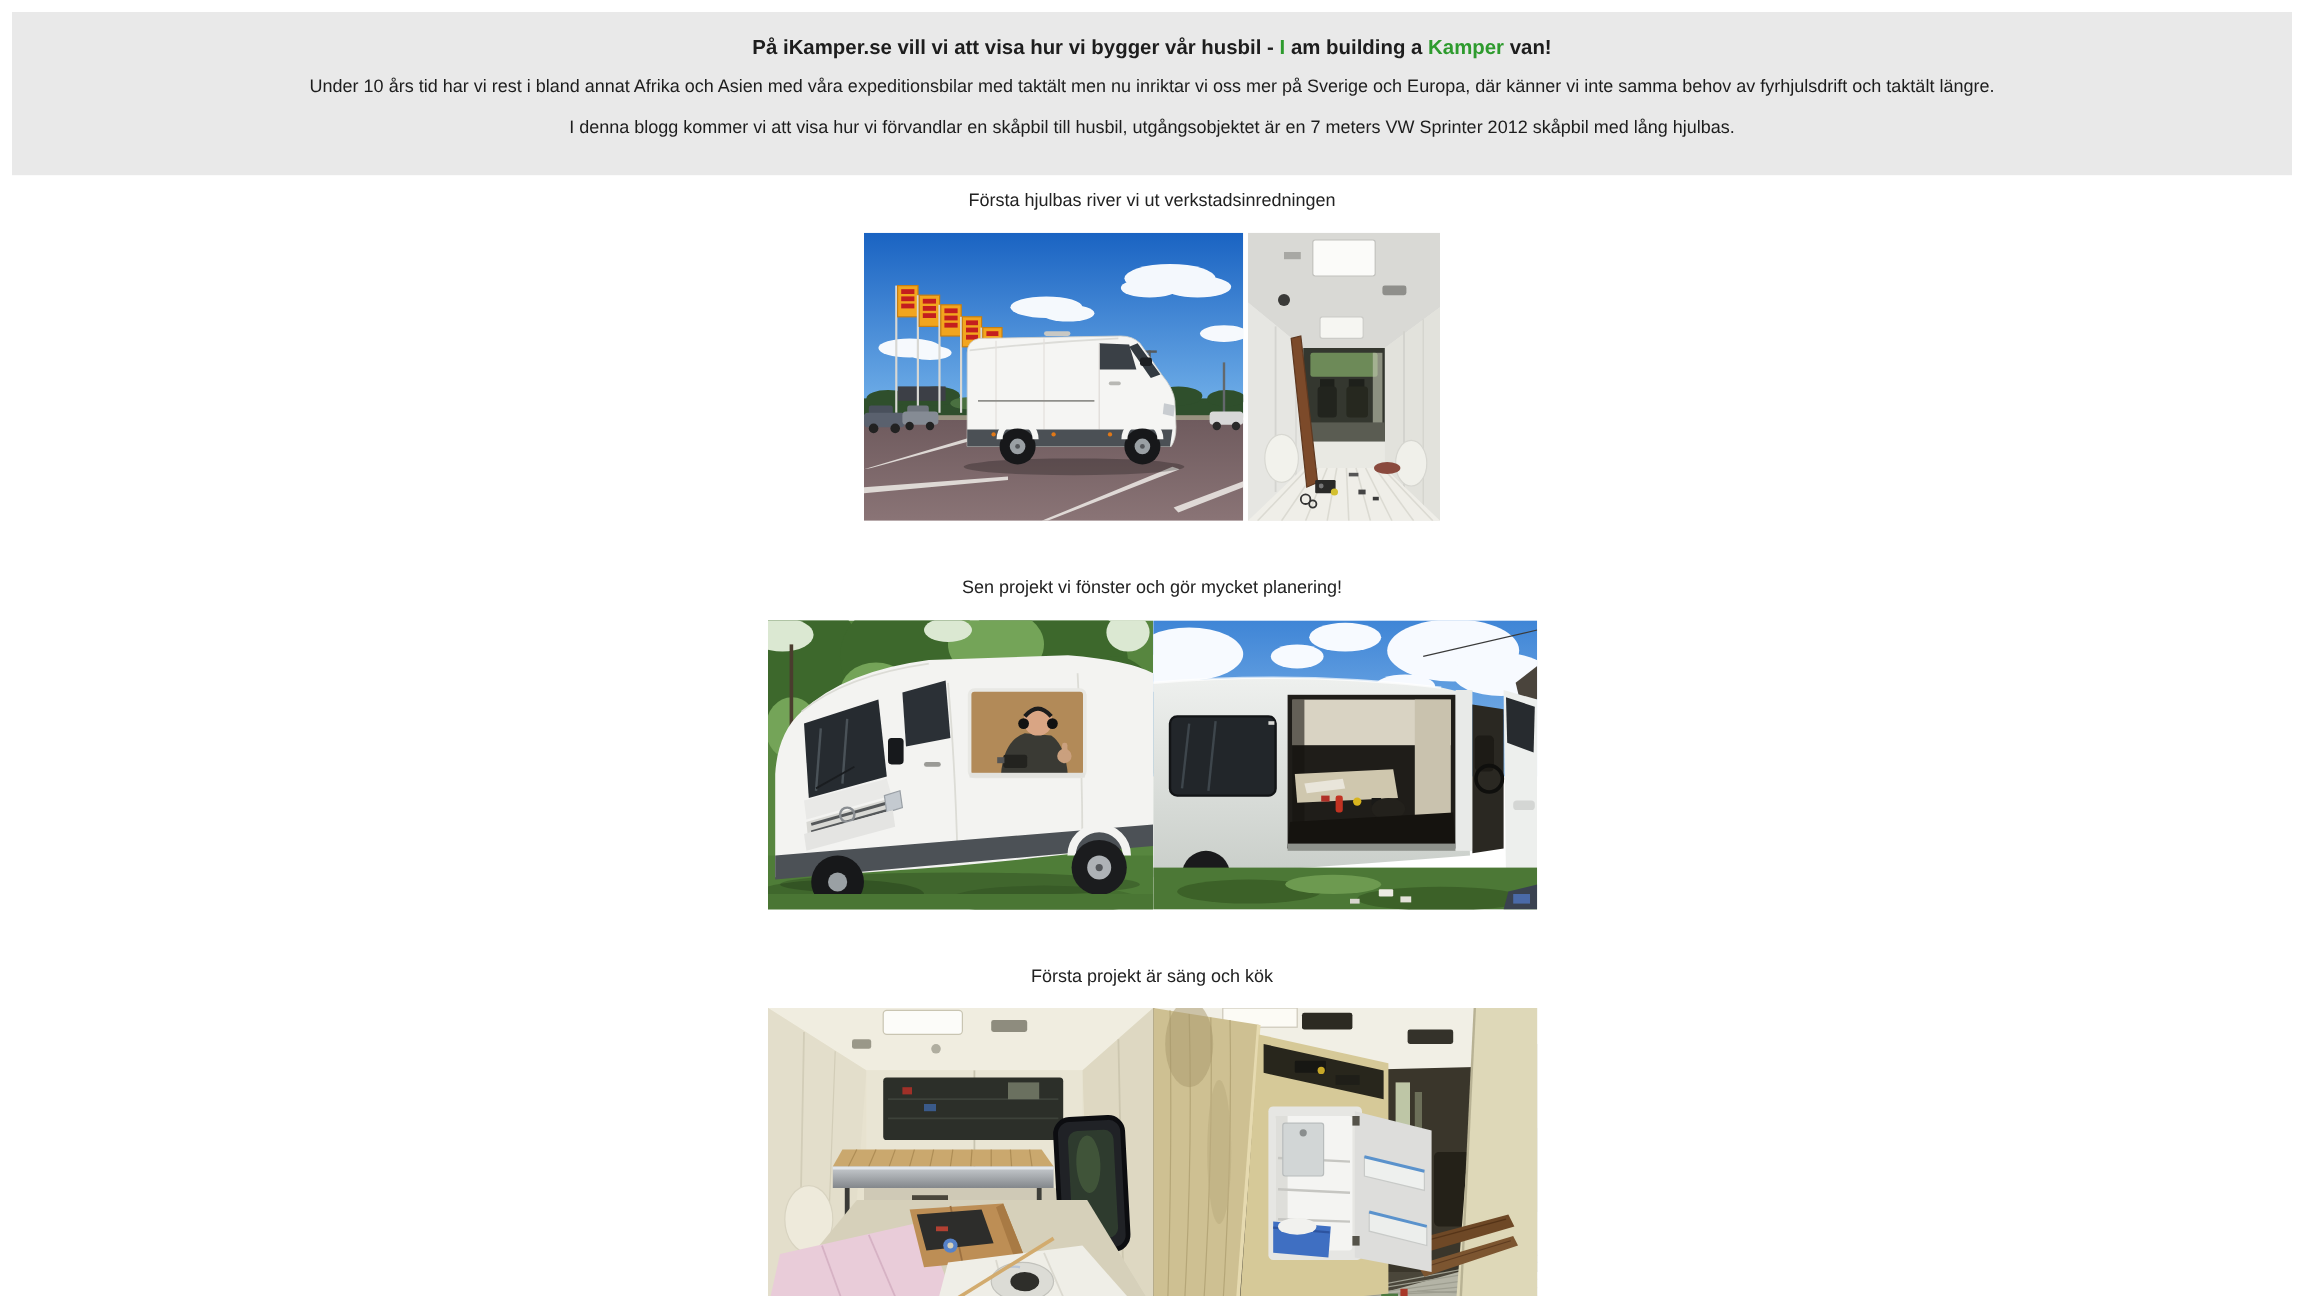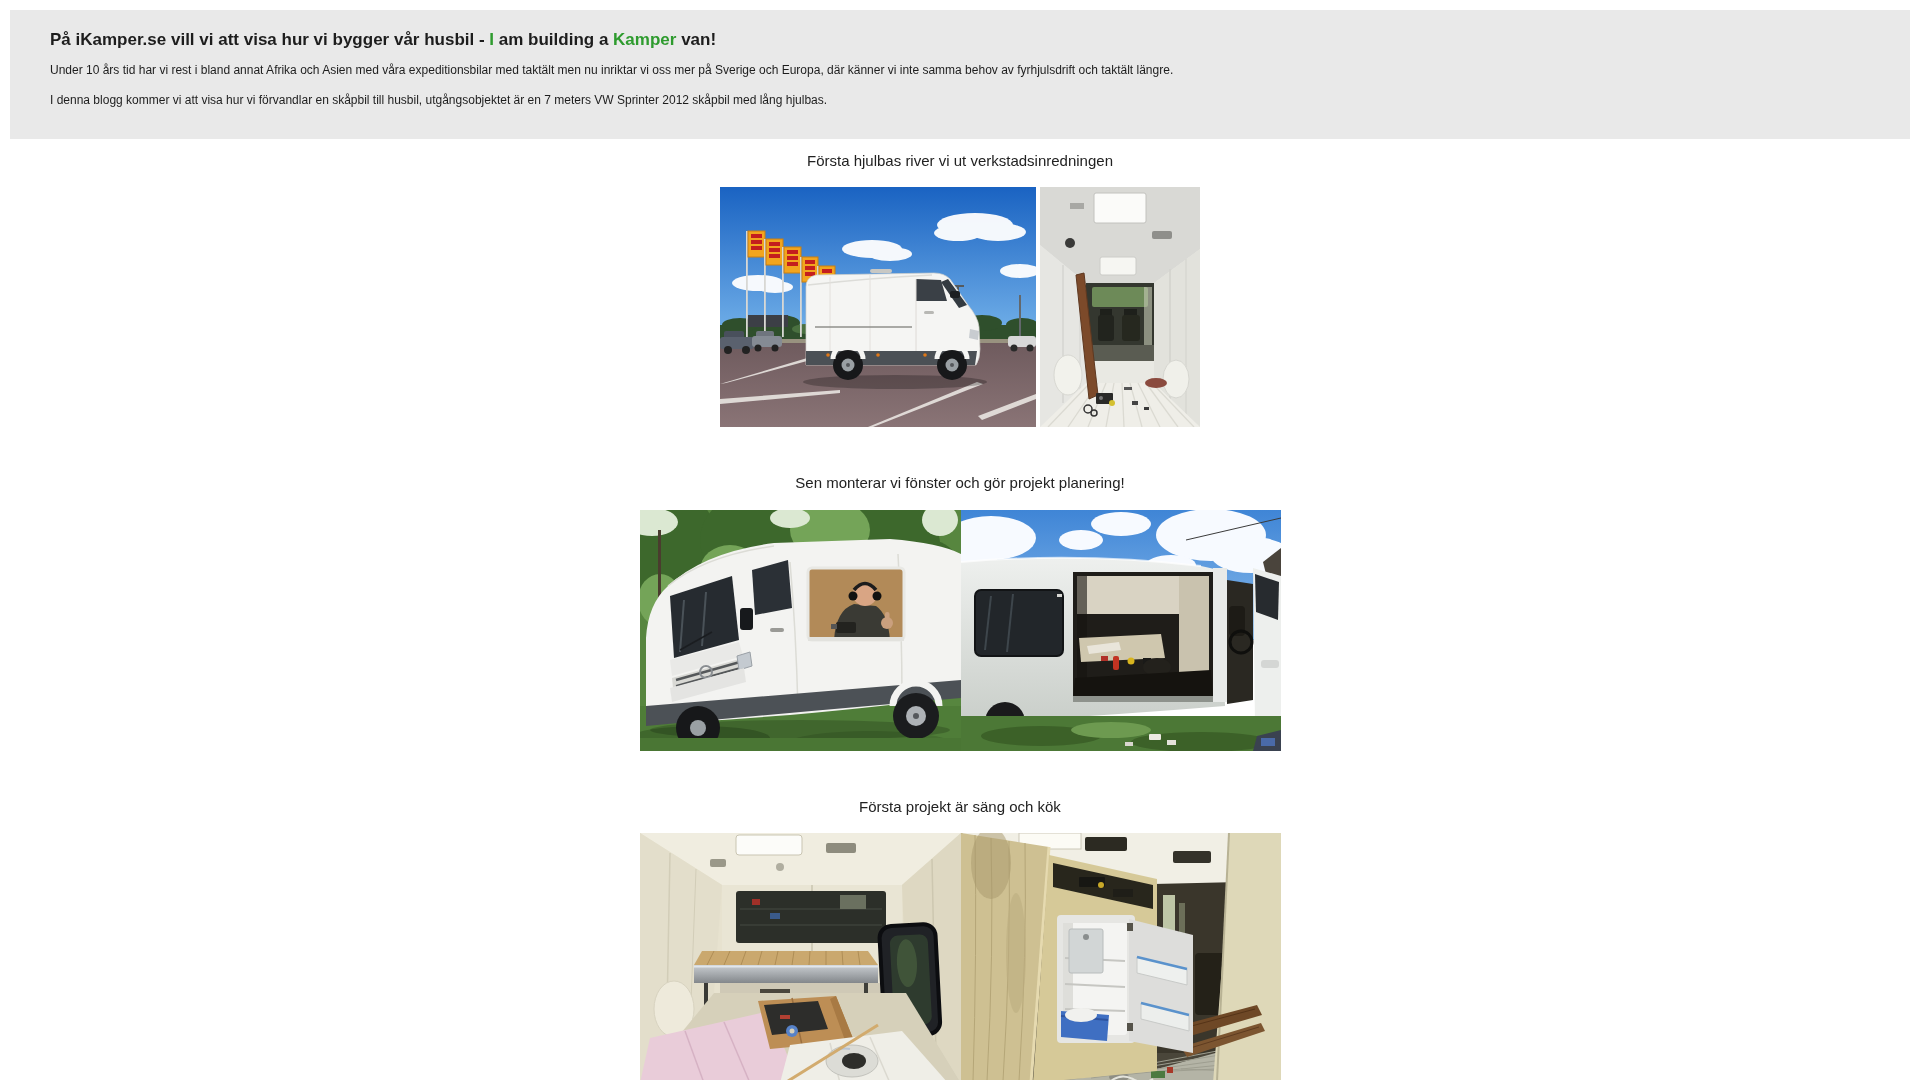--- a/index.html
+++ b/index.html
@@ -1,22 +1,22 @@
 <!DOCTYPE html>
 <html><head>
 <meta charset="utf-8">
 <style>
   html,body{margin:0;padding:0;background:#ffffff;}
   body{width:1920px;height:1080px;overflow:hidden;position:relative;
        font-family:"Liberation Sans", sans-serif;color:#1d1d1d;}
-  .intro{margin:10px 10px 0;background:#e9e9e9;text-align:left;
+  .intro{margin:10px 10px 0;background:#e9e9e9;text-align:center;
          padding:20px 40px 31px;box-sizing:border-box;}
   .intro-title{font-size:17px;font-weight:bold;line-height:1.15;margin:0 0 14px;}
   .intro-title .green{color:#2e9b2e;}
-  .intro-p{font-size:12px;line-height:1.15;margin:0;}
+  .intro-p{font-size:15px;line-height:1.15;margin:0;}
   .intro-p.mid{margin-bottom:17px;}
   .caption{font-size:15px;line-height:1.15;text-align:center;margin:47px 0 18px;color:#222;}
   .section-first .caption{margin-top:13px;}
   .photo-row{display:flex;justify-content:center;align-items:flex-start;}
   .photo-row.gapped{gap:4px;}
   .photo{line-height:0;font-size:0;}
   .photo svg{display:block;}
 </style>
 </head>
 <body>
@@ -214,21 +214,21 @@
             <rect x="104" y="220" width="5" height="3" fill="#3a3a3a"></rect>
           <rect x="84" y="200" width="8" height="3" fill="#555"></rect>
           <ellipse cx="116" cy="196" rx="11" ry="5" fill="#8a4a3e"></ellipse>
         </g>
       </svg>
     </div>
   </div>
 </section>
 
 <section>
-  <p class="caption">Sen monterar vi fönster och gör projekt planering!</p>
+  <p class="caption">Sen projekt vi fönster och gör mycket planering!</p>
   <div class="photo-row">
 
     <div class="photo" aria-label="Man with ear protection leaning out of a freshly cut side window opening">
       <svg width="321" height="241" viewBox="0 0 321 241">
         <rect x="0" y="0" width="321" height="210" fill="#57863f"></rect>
         <g fill="#3d682c">
           <ellipse cx="30" cy="40" rx="50" ry="60"></ellipse>
             <ellipse cx="120" cy="30" rx="60" ry="50"></ellipse>
           <ellipse cx="230" cy="35" rx="70" ry="55"></ellipse>
             <ellipse cx="290" cy="90" rx="40" ry="60"></ellipse>

